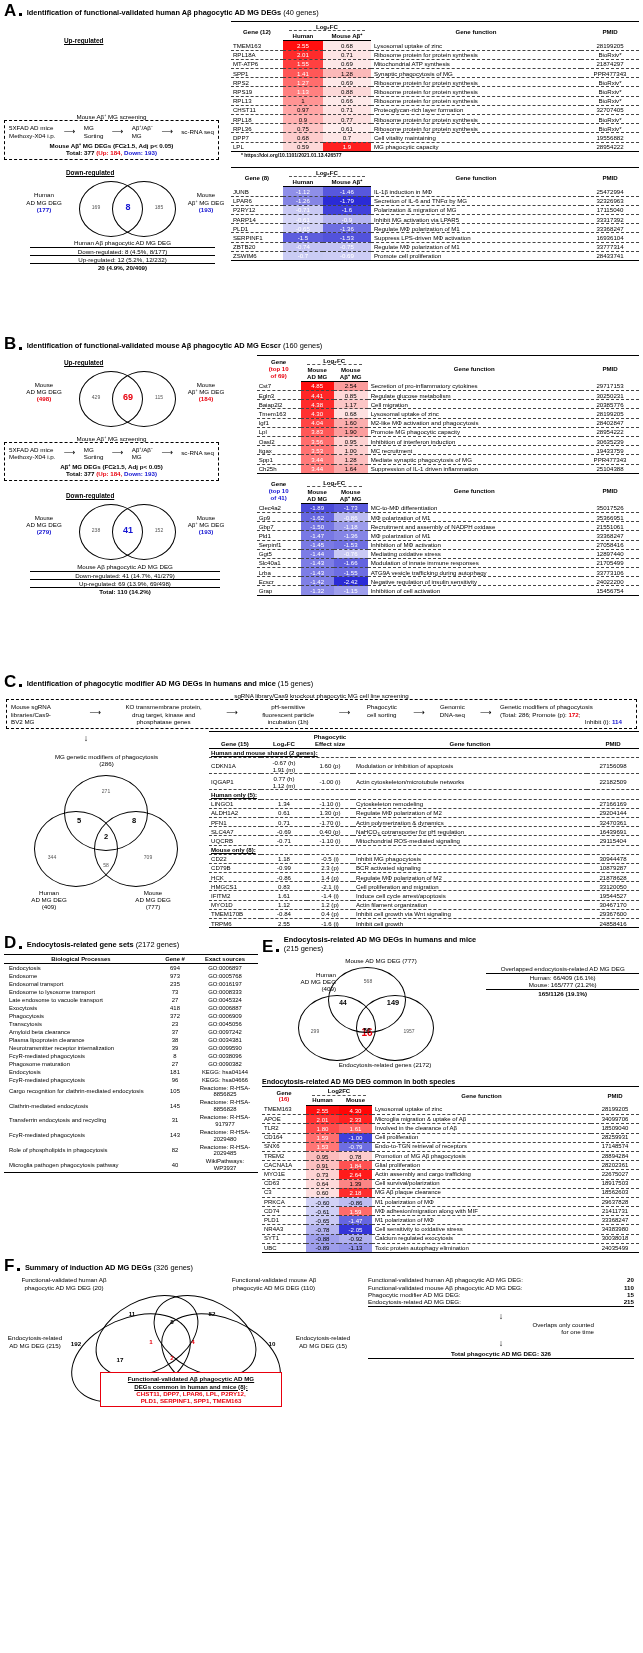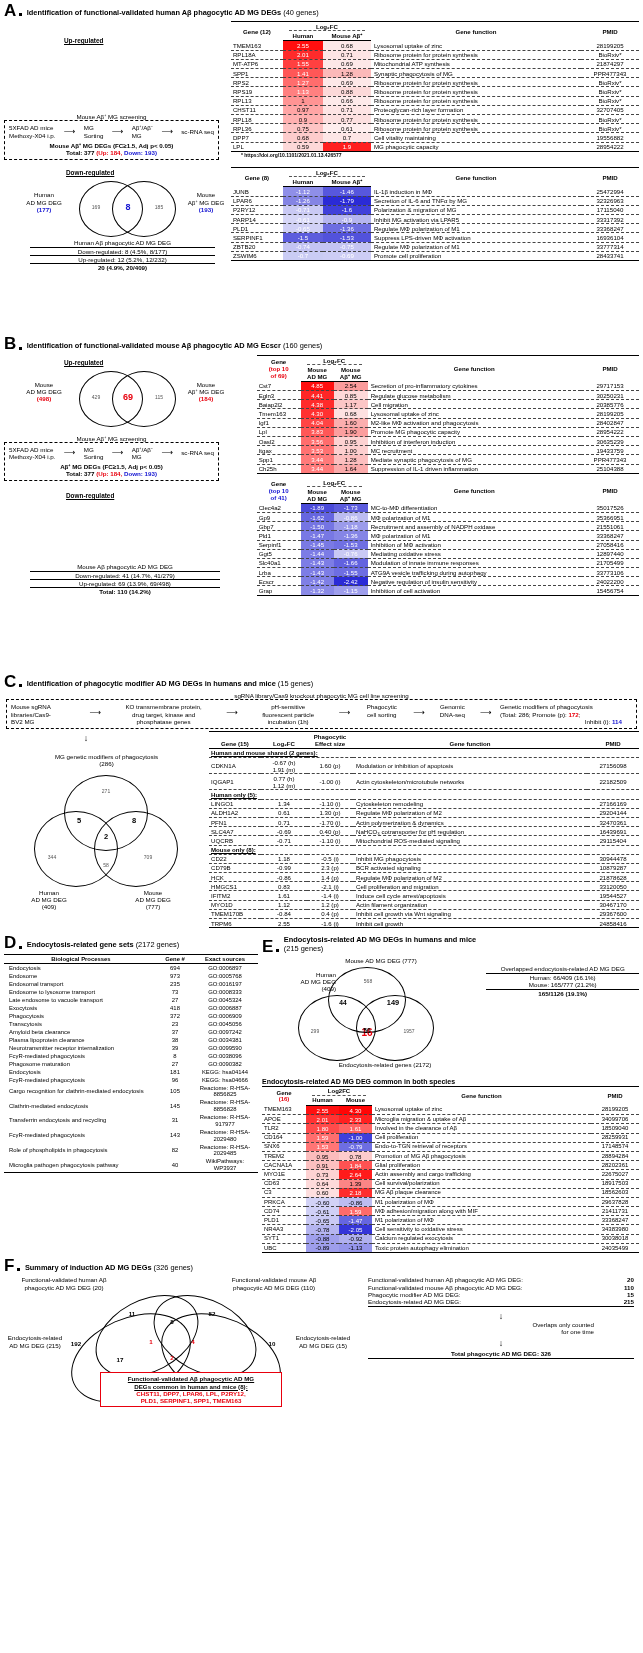--- a/index.html
+++ b/index.html
@@ -376,20 +376,37 @@
           <span class="arrow-r">⟶</span>
           <div>sc-RNA seq</div>
         </div>
         <div class="centerline b" style="margin-top:3px;">Aβ⁺ MG DEGs (FC≥1.5, Adj p&lt; 0.05)</div>
         <div class="centerline">
           <span class="b">Total: 377 </span><span class="b red">(Up: 184,</span><span class="b blue"> Down: 193)</span>
         </div>
       </div>
 
       <div style="position:absolute; left:62px; top:137px; font-size:6.4px; font-weight:bold; text-decoration:underline;">Down-regulated</div>
+      <div class="venn" style="position:absolute; left:0; top:145px; width:228px; height:62px;">
+        <div class="circ" style="left:75px; top:4px; width:64px; height:56px;"></div>
+        <div class="circ" style="left:108px; top:4px; width:64px; height:56px;"></div>
+        <div class="lbl" style="left:8px; top:14px; width:64px;">
+          <div>Mouse</div>
+          <div>AD MG DEG</div>
+          <div class="b blue">(279)</div>
+        </div>
+        <div class="lbl" style="left:174px; top:14px; width:56px;">
+          <div>Mouse</div>
+          <div>Aβ⁺ MG DEG</div>
+          <div class="b blue">(193)</div>
+        </div>
+        <div class="lbl small-n" style="left:84px; top:28px; width:16px;">238</div>
+        <div class="lbl big-n blue" style="left:112px; top:25px; width:24px;">41</div>
+        <div class="lbl small-n" style="left:147px; top:28px; width:16px;">152</div>
+      </div>
 
       <div style="position:absolute; left:26px; top:208px; width:190px; text-align:center;">
         <div style="border-bottom:0.7px solid #000; padding-bottom:0.5px;">Mouse Aβ phagocytic AD MG DEG</div>
         <div style="border-bottom:0.6px solid #000;">Down-regulated:  41 (14.7%, 41/279)</div>
         <div style="border-bottom:0.7px solid #000;">Up-regulated:  69 (13.9%, 69/498)</div>
         <div class="b">Total:  110 (14.2%)</div>
       </div>
     </div>
 
     <div style="width:410px;">

